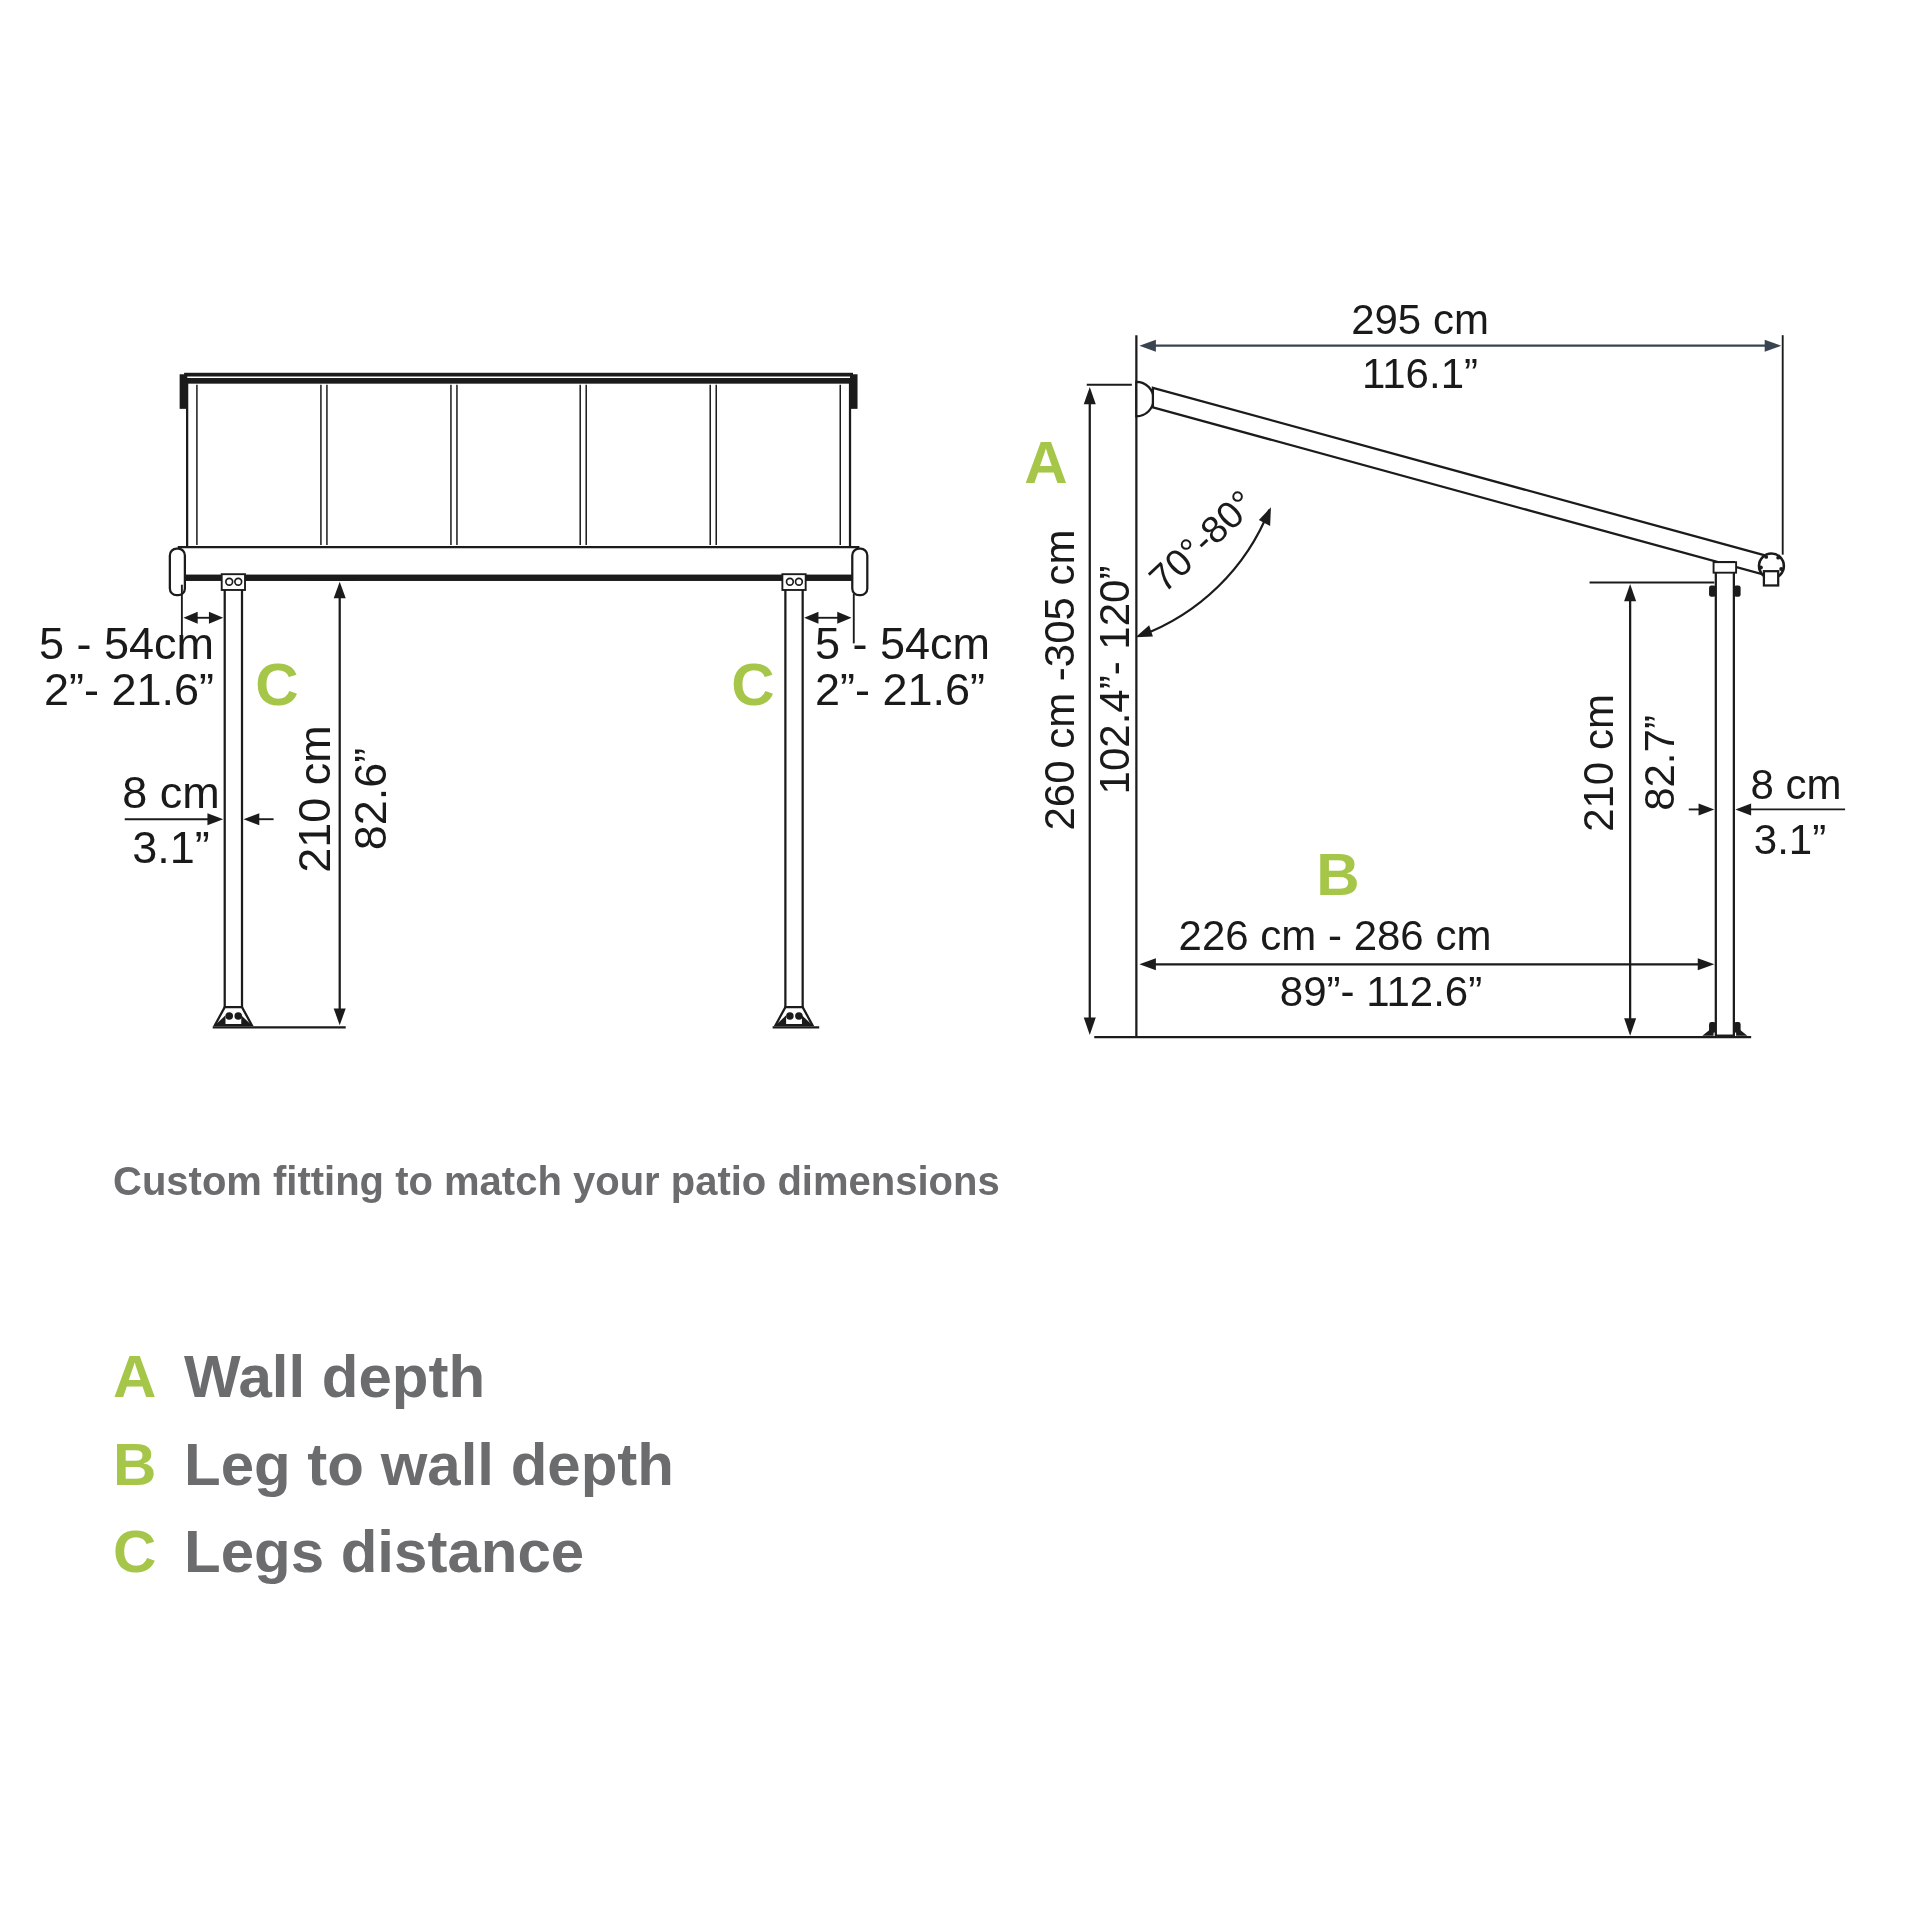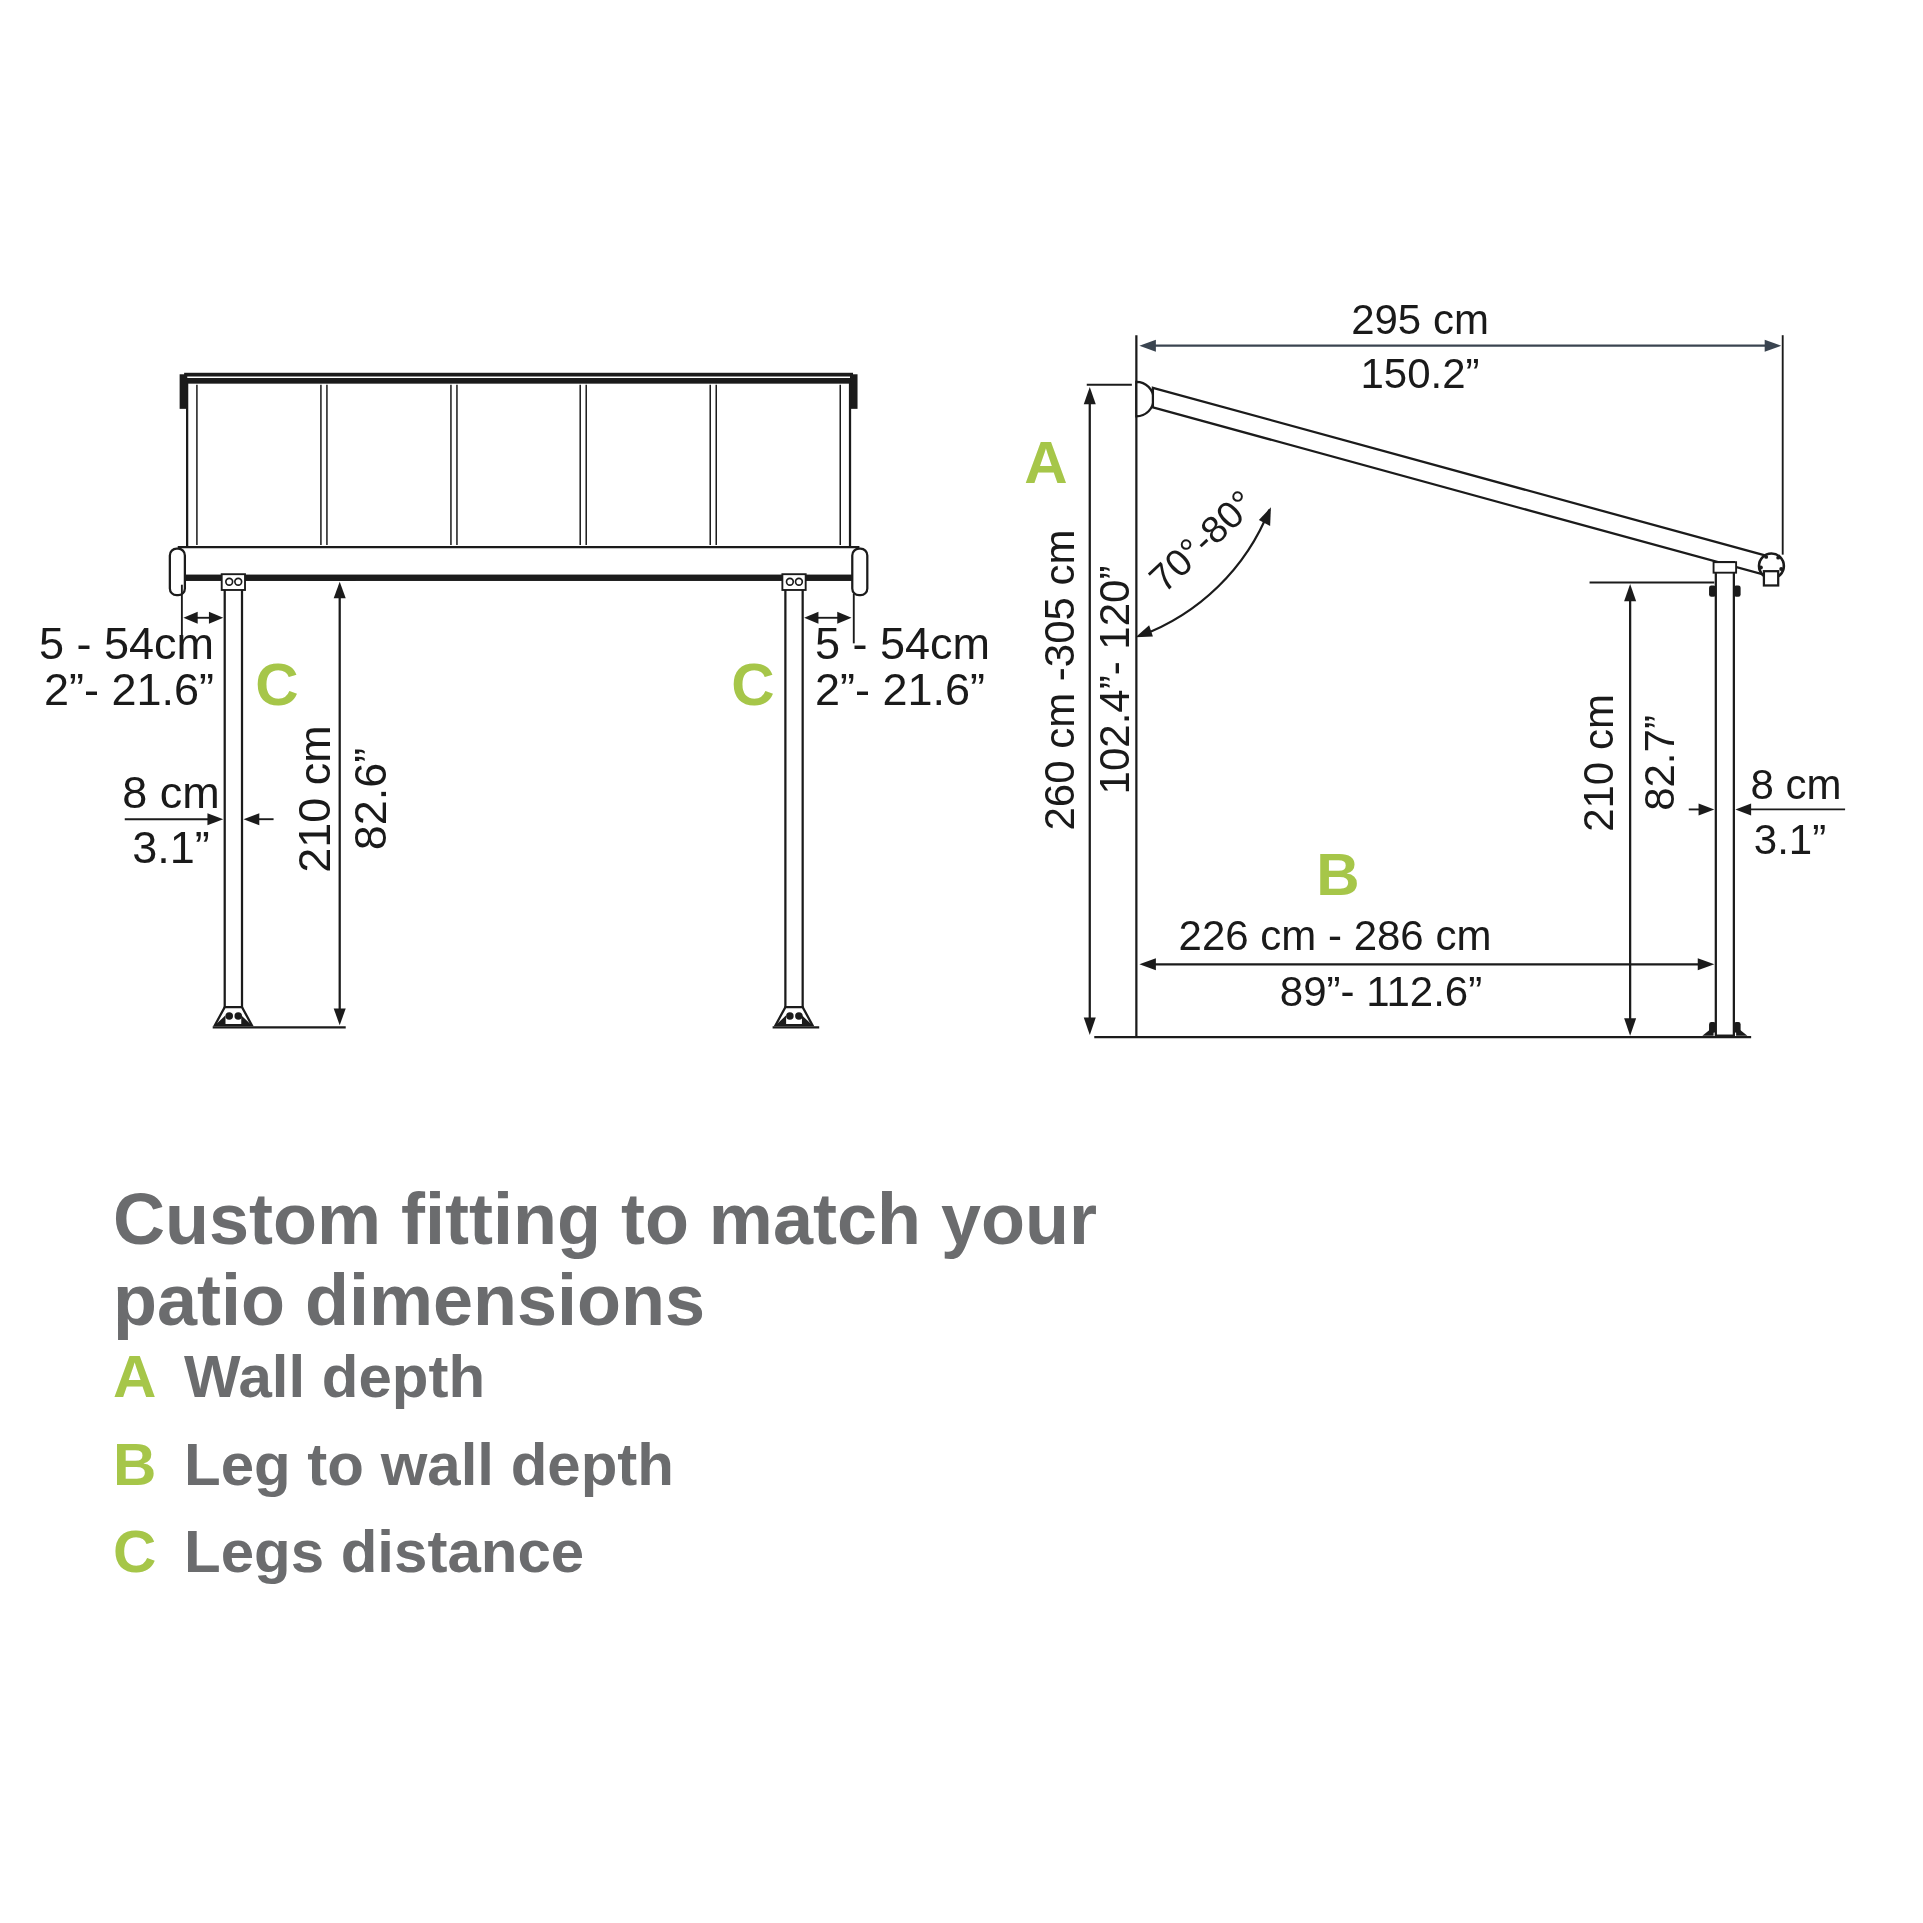--- a/index.html
+++ b/index.html
@@ -8,22 +8,22 @@
   svg{position:absolute;left:0;top:0;}
   .dim{position:absolute;font-size:45px;color:#1a1a1a;white-space:nowrap;line-height:1;}
   .sv{font-size:42px;}
   .ctr{transform:translateX(-50%);}
   .rgt{transform:translateX(-100%);}
   .vrt{transform:translate(-50%,-50%) rotate(-90deg);}
   .ang{position:absolute;font-size:38px;color:#1a1a1a;white-space:nowrap;line-height:1;
        transform:translate(-50%,-50%) rotate(-43deg);}
   .key{position:absolute;font-size:60px;font-weight:700;color:#a6c649;line-height:1;
        transform:translateX(-50%);}
-  .caption{position:absolute;left:113px;top:1159px;width:1097px;font-size:72px;line-height:1.13;
-           font-weight:700;color:#6b6c6e;margin-top:20px;}
+  .caption{position:absolute;left:113px;top:1159px;width:1097px;font-size:40px;line-height:1.13;
+           font-weight:700;color:#6b6c6e;}
   .legend-row{position:absolute;left:113px;display:flex;font-size:60px;font-weight:700;line-height:1;}
   .legend-key{width:71px;color:#a6c649;}
   .legend-label{color:#6b6c6e;}
 </style>
 </head>
 <body>
 
 <div class="canvas">
 
 <svg width="1924" height="1924" viewBox="0 0 2560 2560">
@@ -137,21 +137,21 @@
 <div class="key" style="left:277px;top:655px;">C</div>
 <div class="dim" style="left:815px;top:621px;">5 - 54cm</div>
 <div class="dim" style="left:815px;top:667px;">2”- 21.6”</div>
 <div class="key" style="left:753px;top:655px;">C</div>
 <div class="dim vrt" style="left:314px;top:799px;">210 cm</div>
 <div class="dim vrt" style="left:370px;top:799px;">82.6”</div>
 <div class="dim ctr" style="left:171px;top:770px;">8 cm</div>
 <div class="dim ctr" style="left:171px;top:825px;">3.1”</div>
 
 <div class="dim sv ctr" style="left:1420px;top:299px;">295 cm</div>
-<div class="dim sv ctr" style="left:1420px;top:353px;">150.2”</div>
+<div class="dim sv ctr" style="left:1420px;top:353px;">116.1”</div>
 <div class="key" style="left:1046px;top:433px;">A</div>
 <div class="dim sv vrt" style="left:1060px;top:680px;">260 cm -305 cm</div>
 <div class="dim sv vrt" style="left:1115px;top:680px;">102.4”- 120”</div>
 <div class="ang" style="left:1202px;top:541px;">70°-80°</div>
 <div class="dim sv vrt" style="left:1599px;top:763px;">210 cm</div>
 <div class="dim sv vrt" style="left:1660px;top:763px;">82.7”</div>
 <div class="dim sv ctr" style="left:1796px;top:764px;">8 cm</div>
 <div class="dim sv ctr" style="left:1790px;top:819px;">3.1”</div>
 <div class="key" style="left:1338px;top:845px;">B</div>
 <div class="dim sv ctr" style="left:1335px;top:915px;">226 cm - 286 cm</div>

